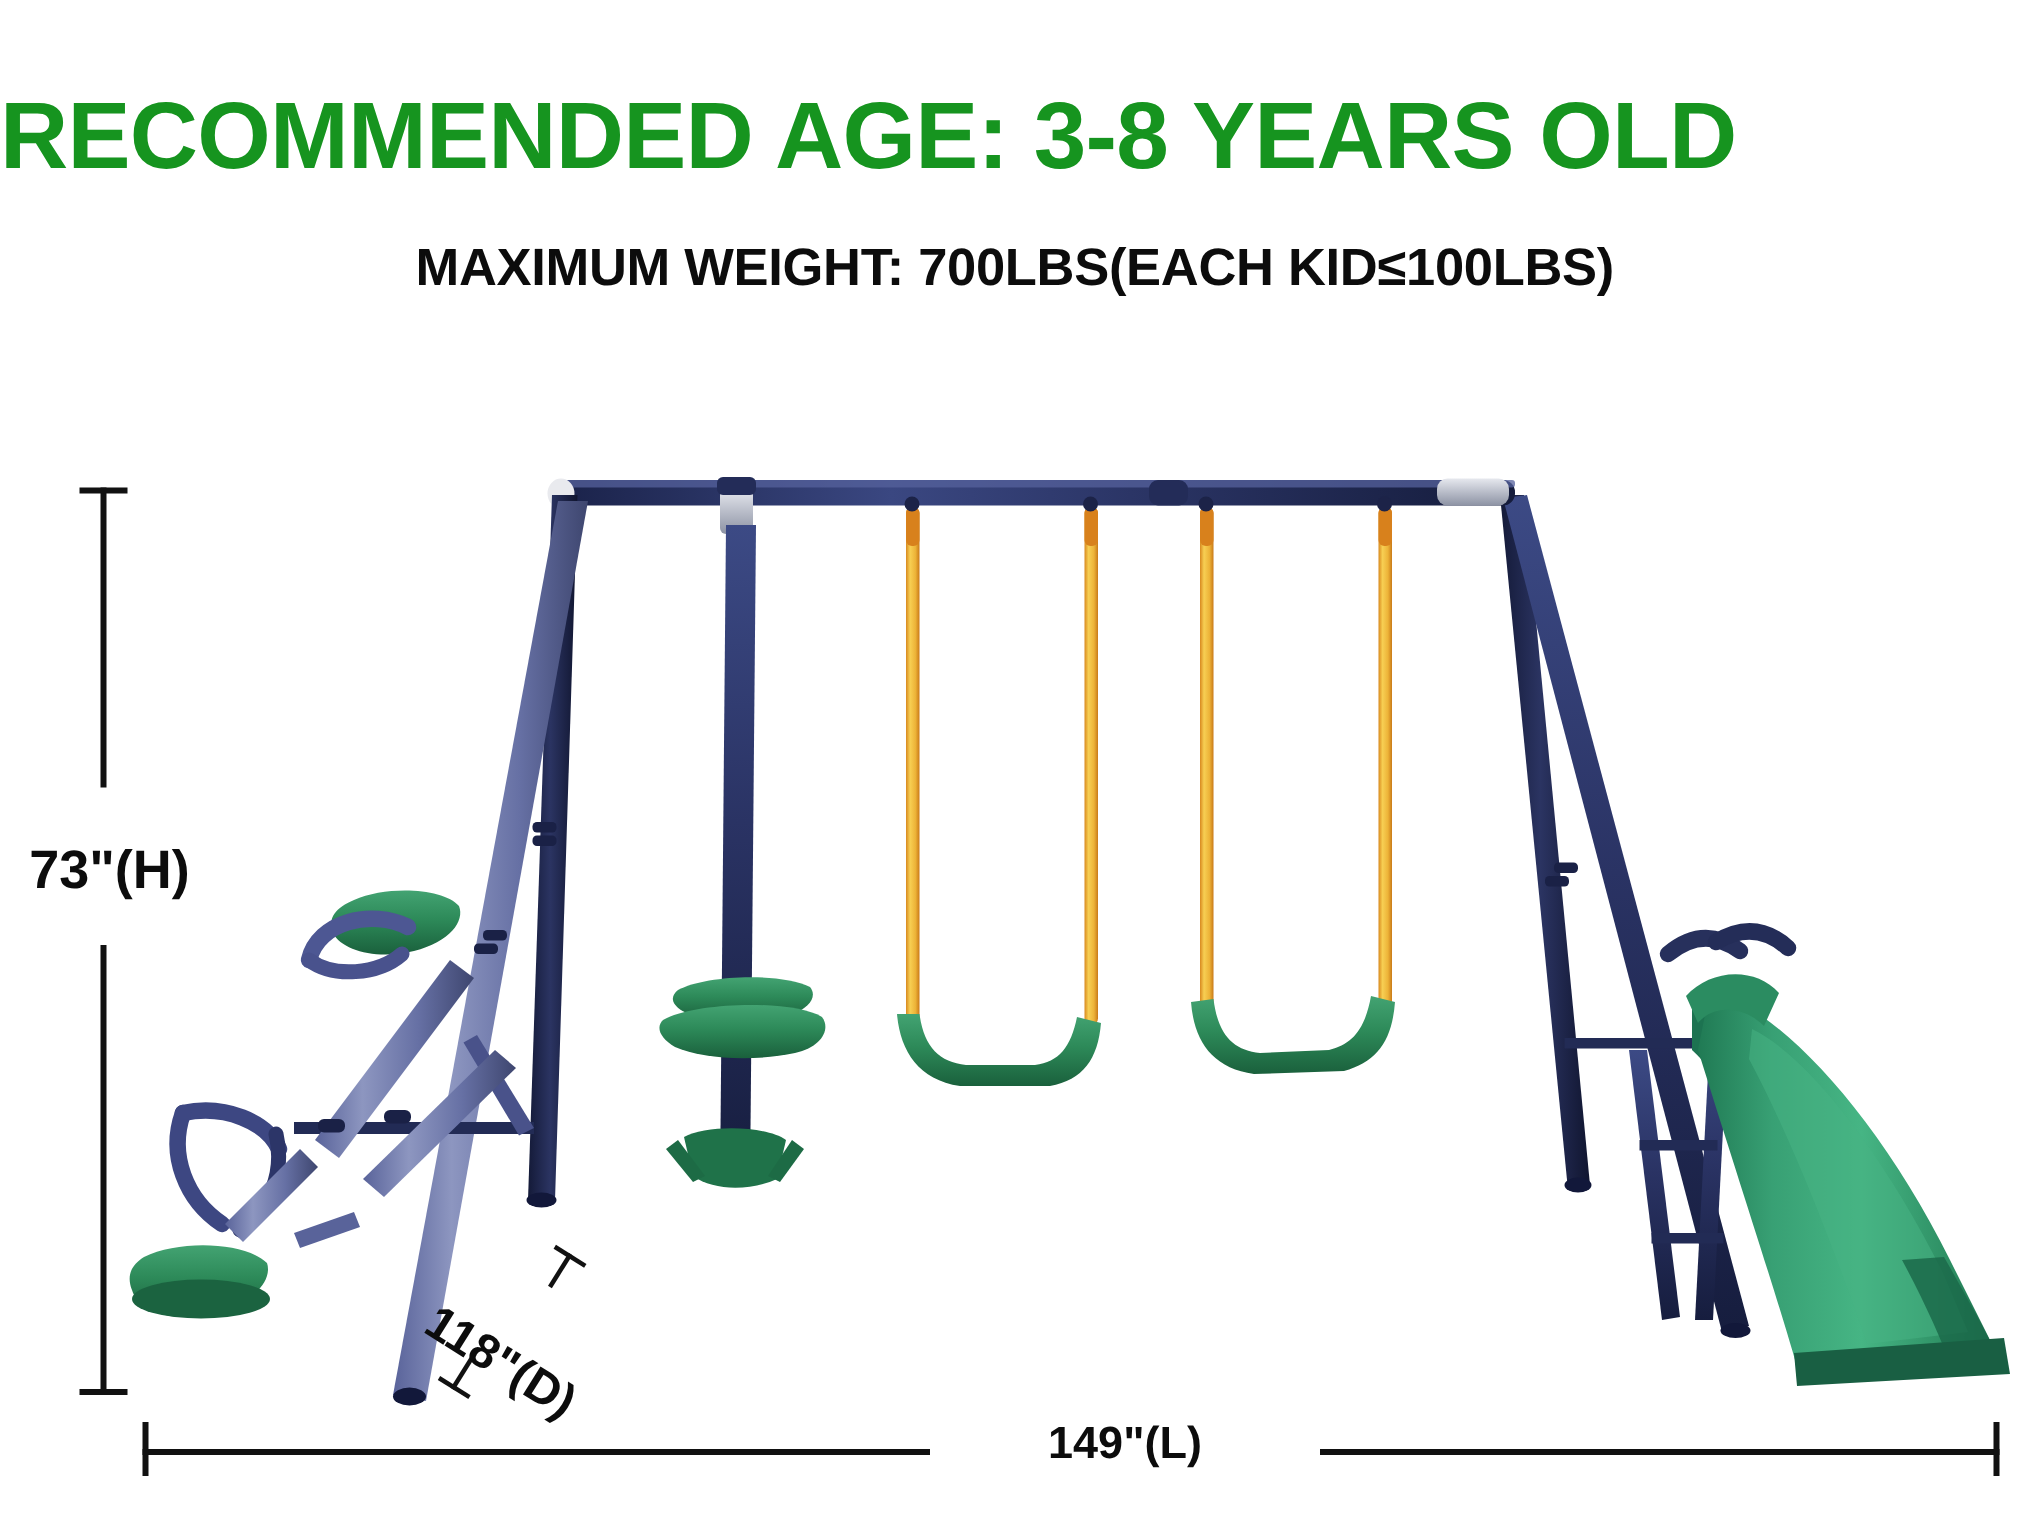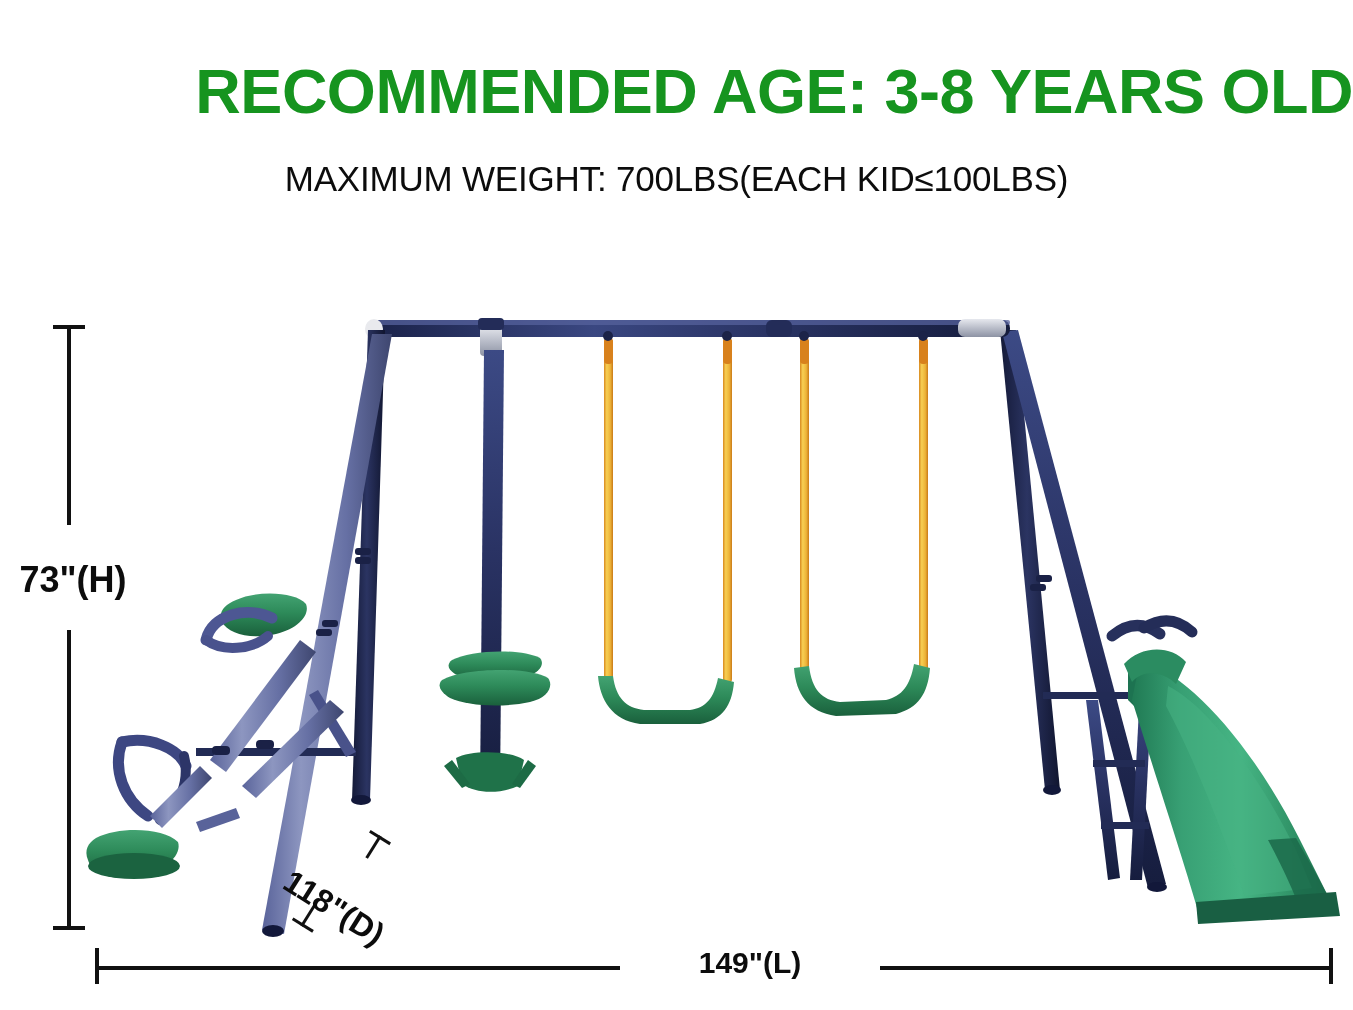--- a/index.html
+++ b/index.html
@@ -18,37 +18,37 @@
     background: #ffffff;
     overflow: hidden;
   }
 
   
   #headline {
     position: absolute;
     left: 0;
     top: 56px;
     width: 1353px;
-    text-align: right;
+    text-align: left;
     font-family: "Liberation Sans", sans-serif;
     font-weight: bold;
     font-size: 63px;
     line-height: 70px;
     letter-spacing: -0.5px;
     color: #16941f;
     white-space: nowrap;
   }
   #subhead {
     position: absolute;
     left: 0;
     top: 158px;
     width: 1353px;
     text-align: center;
     font-family: "Liberation Sans", sans-serif;
-    font-weight: normal;
+    font-weight: bold;
     font-size: 35px;
     line-height: 42px;
     letter-spacing: -0.2px;
     color: #0c0c0c;
     white-space: nowrap;
   }
 
   
   .dimline {
     position: absolute;

